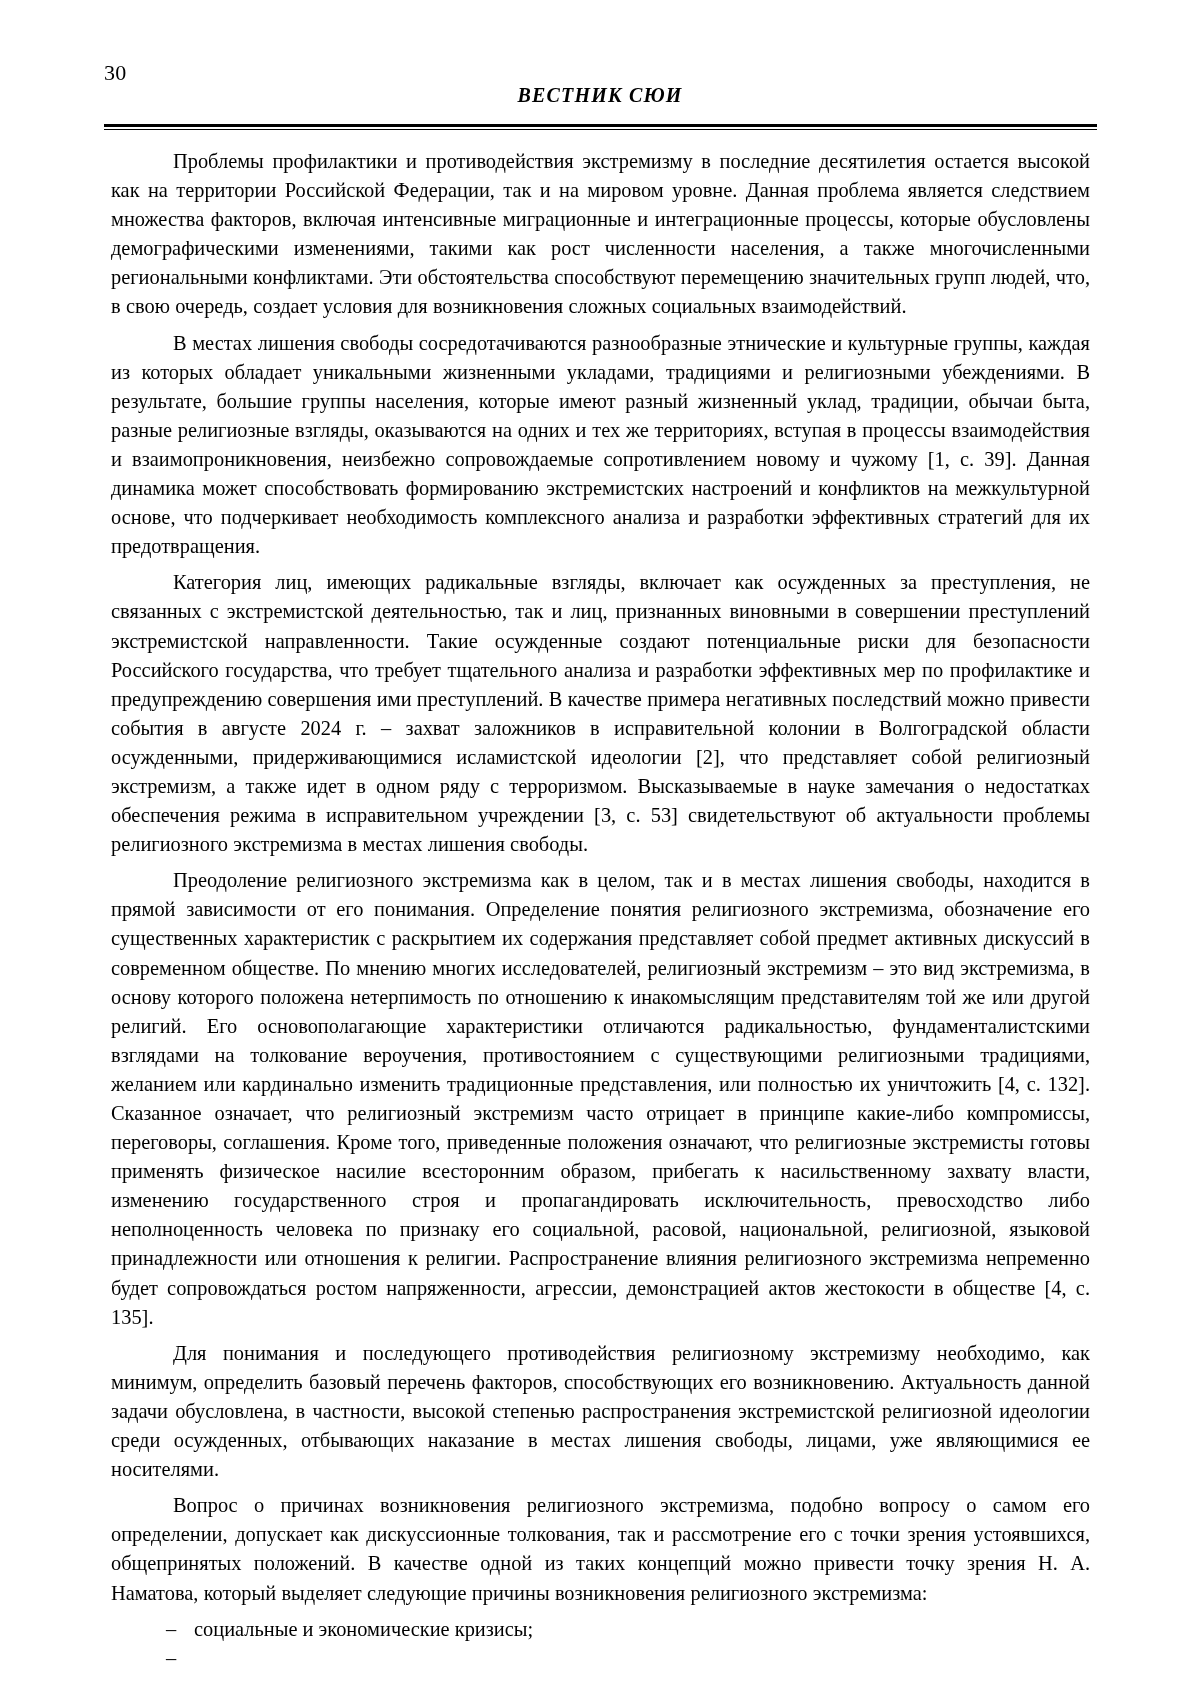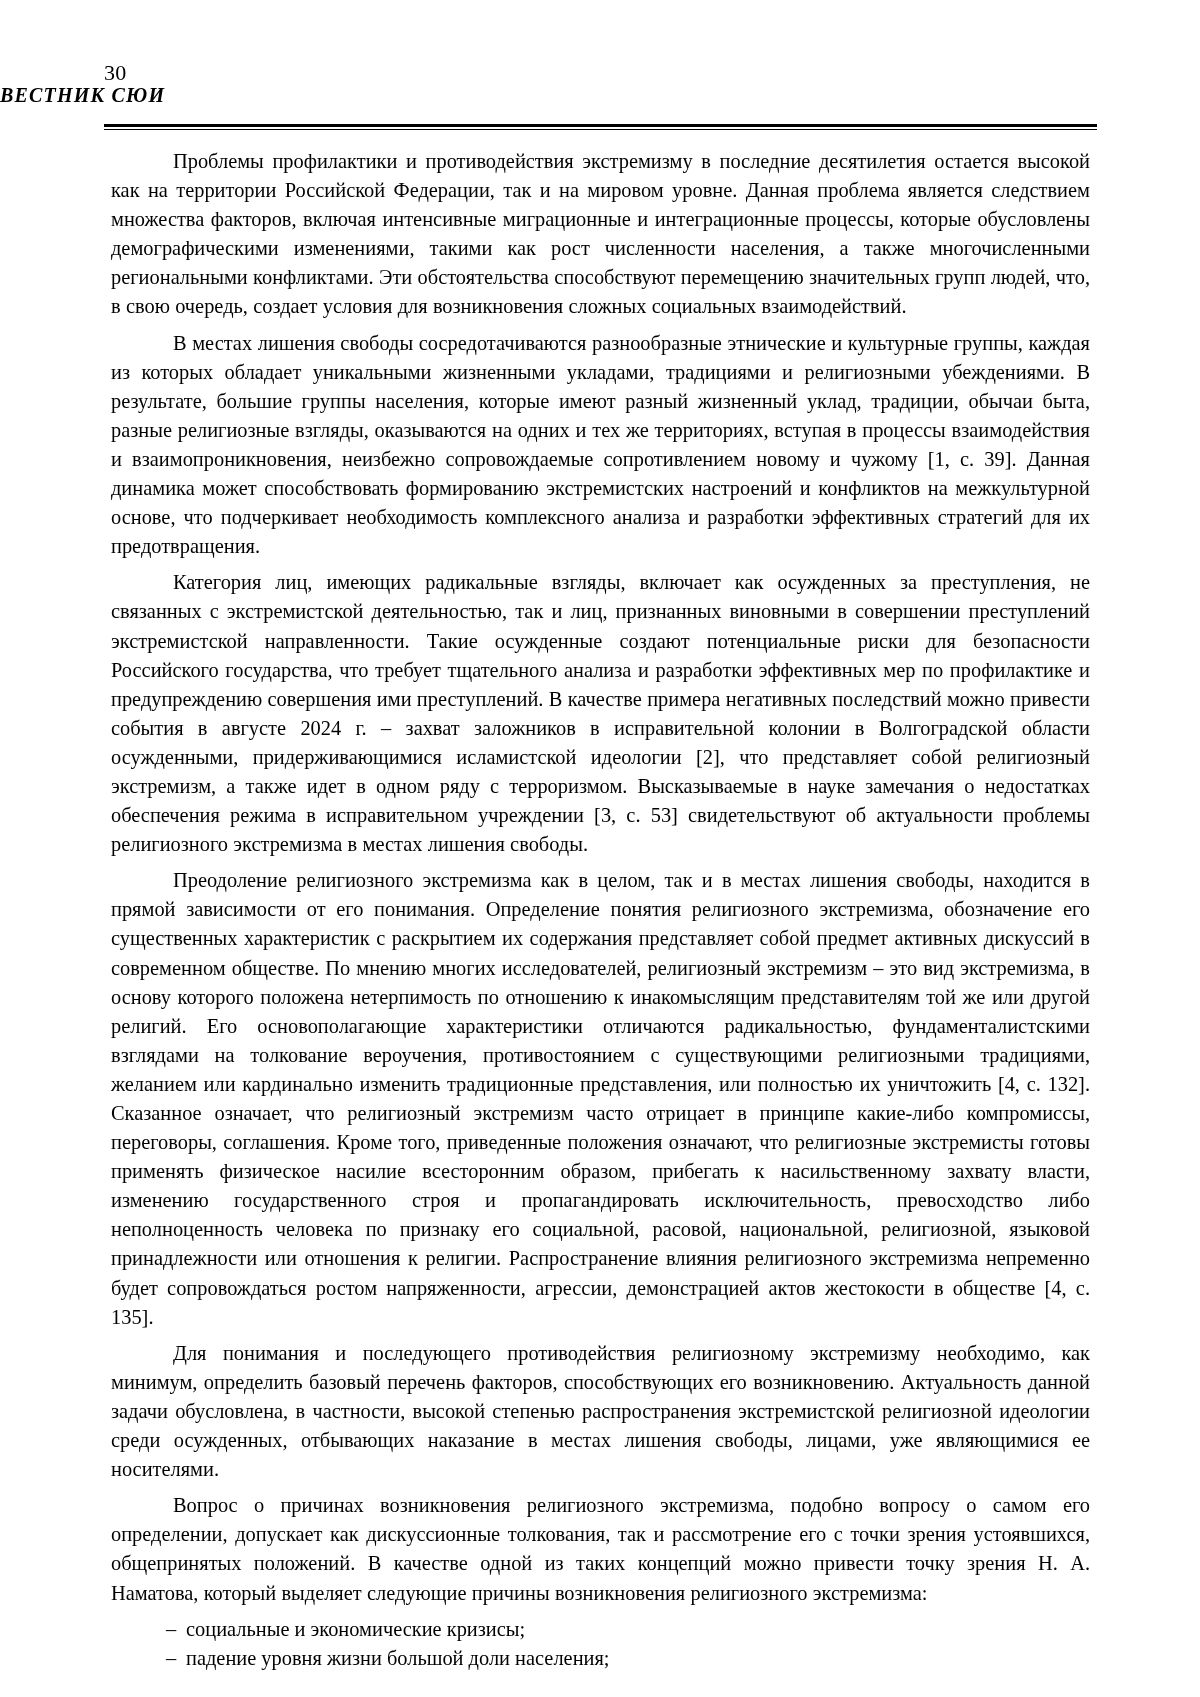--- a/index.html
+++ b/index.html
@@ -29,20 +29,21 @@
     top: 60px;
     font-size: 22px;
     font-family: "Liberation Serif", serif;
     letter-spacing: 0.2px;
   }
   .journal-title {
     position: absolute;
     left: 0;
     top: 84px;
     width: 1200px;
+    text-align: center;
     font-size: 20px;
     font-weight: bold;
     font-style: italic;
     letter-spacing: 1.2px;
     font-family: "Liberation Serif", serif;
   }
   .rule-group {
     position: absolute;
     left: 104px;
     top: 124px;
@@ -89,21 +90,21 @@
     padding-left: 62px;
     position: relative;
     text-align: left;
   }
   ul.dash-list li .dash {
     position: absolute;
     left: 62px;
   }
   ul.dash-list li .li-text {
     display: inline-block;
-    margin-left: 20px;
+    margin-left: 28px;
   }
 </style>
 </head>
 <body>
 
 <div class="page">
 
   <div class="page-number">30</div>
 
   <div class="journal-title">ВЕСТНИК СЮИ</div>
@@ -122,18 +123,17 @@
     <p class="para">Для понимания и последующего противодействия религиозному экстремизму необходимо, как минимум, определить базовый перечень факторов, способствующих его возникновению. Актуальность данной задачи обусловлена, в частности, высокой степенью распространения экстремистской религиозной идеологии среди осужденных, отбывающих наказание в местах лишения свободы, лицами, уже являющимися ее носителями.</p>
     <p class="para">Вопрос о причинах возникновения религиозного экстремизма, подобно вопросу о самом его определении, допускает как дискуссионные толкования, так и рассмотрение его с точки зрения устоявшихся, общепринятых положений. В качестве одной из таких концепций можно привести точку зрения Н. А. Наматова, который выделяет следующие причины возникновения религиозного экстремизма:</p>
 
     <ul class="dash-list">
       <li>
         <span class="dash">–</span>
         <span class="li-text">социальные и экономические кризисы;</span>
       </li>
       <li>
         <span class="dash">–</span>
-        <span class="li-text">падение уровня жизни большой доли населения;</span>
       </li>
     </ul>
   </div>
 
 </div>
 
 </body></html>

